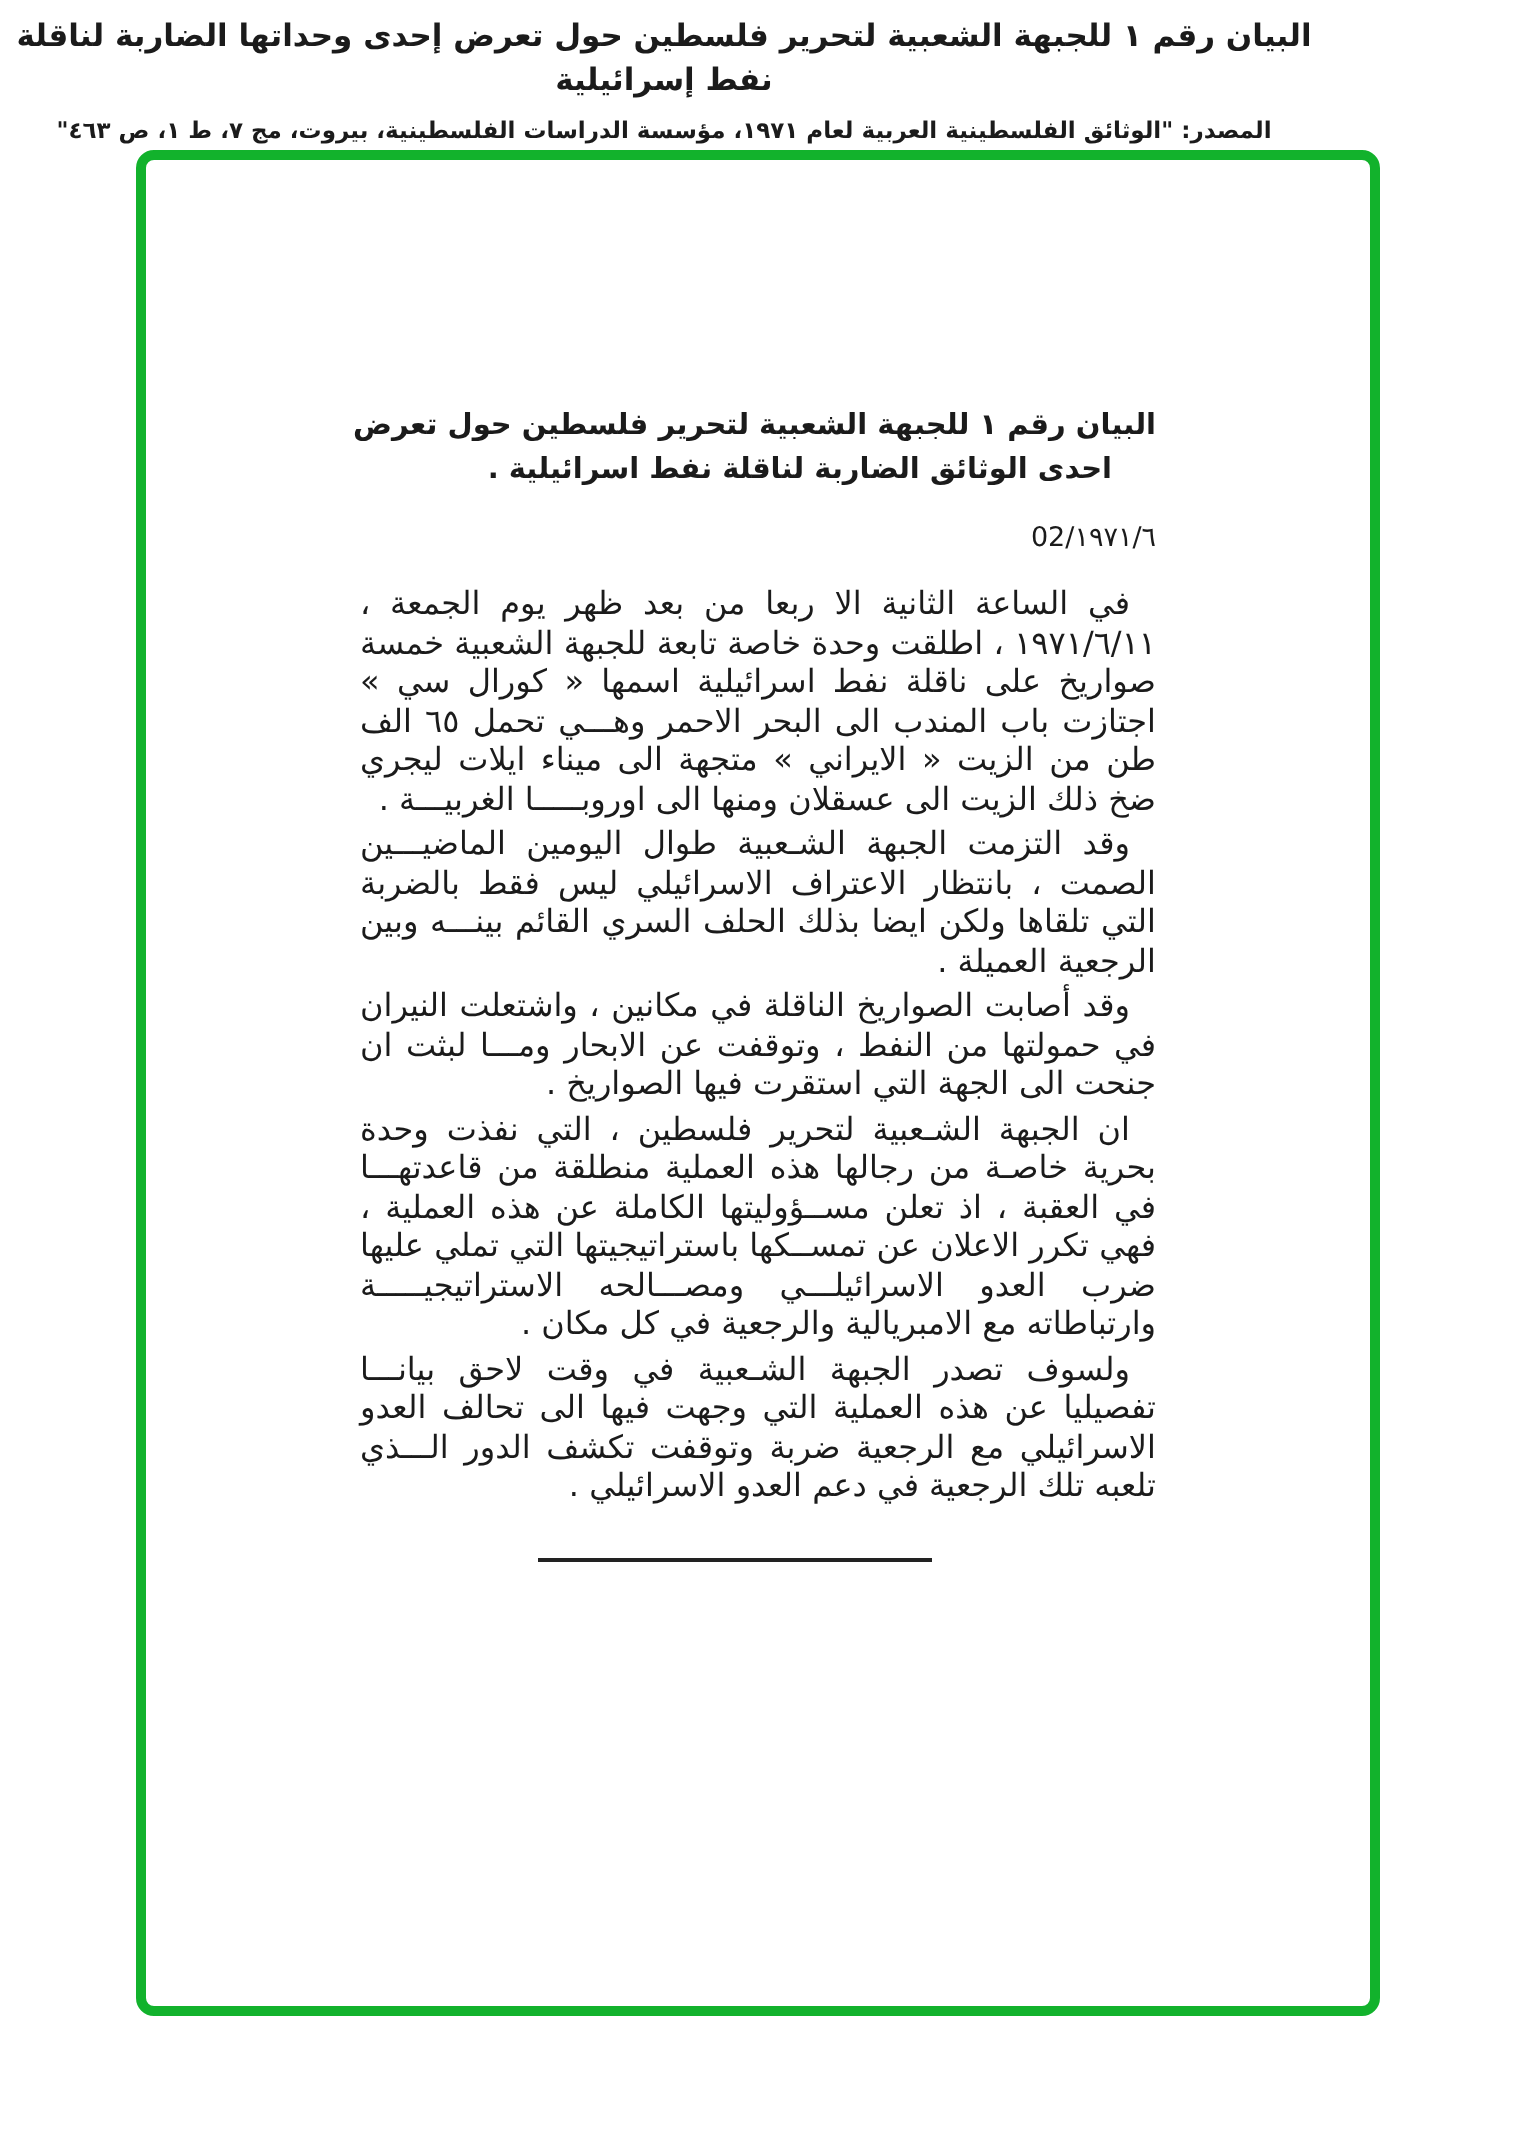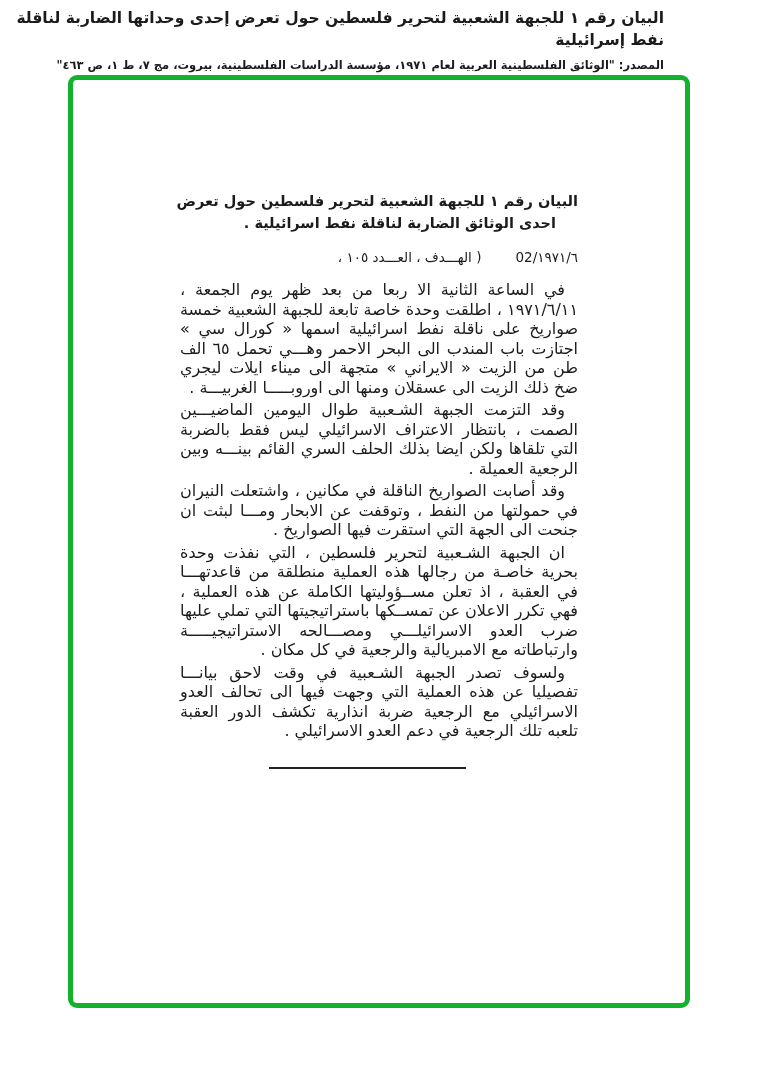--- a/index.html
+++ b/index.html
@@ -8,21 +8,21 @@
     background: #ffffff;
     font-family: "DejaVu Sans", sans-serif;
     color: #1b1b1b;
     overflow: hidden;
   }
   .page { position: relative; width: 758px; height: 1078px; }
 
   
   .page-header {
     position: absolute; top: 7px; left: 0; width: 664px;
-    direction: rtl;
+    text-align: center; direction: rtl;
   }
   .ph-title {
     font-size: 15.5px; font-weight: bold; line-height: 22px;
     letter-spacing: 0;
   }
   .ph-source {
     margin-top: 7px;
     font-size: 11.5px; font-weight: bold; line-height: 14px;
   }
 
@@ -32,20 +32,21 @@
     width: 622px; height: 933px;
     border: 5px solid #12b22c;
     border-radius: 9px;
     background: #ffffff;
   }
 
   
   .doc-content {
     direction: rtl;
     padding: 110px 107px 0 107px;
+    margin-top: 12px;
   }
   .doc-title {
     font-size: 14.5px; font-weight: bold; line-height: 22px;
     text-align: right;
   }
   .doc-title .t1, .doc-title .t2 { display: block; white-space: nowrap; }
   .doc-title .t2 { padding-right: 22px; }
 
   .cite-row {
     display: flex; align-items: flex-start; gap: 34px;
@@ -83,30 +84,29 @@
     <div class="doc-content">
 
       <h1 class="doc-title">
         <span class="t1">البيان رقم ١ للجبهة الشعبية لتحرير فلسطين حول تعرض</span>
         <span class="t2">احدى الوثائق الضاربة لناقلة نفط اسرائيلية .</span>
       </h1>
 
       <div class="cite-row">
         <span class="date">١٩٧١/٦/02</span>
         <span class="cite">
-          <span>( الهـــدف ، العـــدد ١٠٥ ،</span>
         </span>
       </div>
 
       <div class="doc-body">
         <p>في الساعة الثانية الا ربعا من بعد ظهر يوم الجمعة ، ١٩٧١/٦/١١ ، اطلقت وحدة خاصة تابعة للجبهة الشعبية خمسة صواريخ على ناقلة نفط اسرائيلية اسمها « كورال سي » اجتازت باب المندب الى البحر الاحمر وهـــي تحمل ٦٥ الف طن من الزيت « الايراني » متجهة الى ميناء ايلات ليجري ضخ ذلك الزيت الى عسقلان ومنها الى اوروبـــــا الغربيـــة .</p>
         <p>وقد التزمت الجبهة الشـعبية طوال اليومين الماضيـــين الصمت ، بانتظار الاعتراف الاسرائيلي ليس فقط بالضربة التي تلقاها ولكن ايضا بذلك الحلف السري القائم بينـــه وبين الرجعية العميلة .</p>
         <p>وقد أصابت الصواريخ الناقلة في مكانين ، واشتعلت النيران في حمولتها من النفط ، وتوقفت عن الابحار ومـــا لبثت ان جنحت الى الجهة التي استقرت فيها الصواريخ .</p>
         <p>ان الجبهة الشـعبية لتحرير فلسطين ، التي نفذت وحدة بحرية خاصـة من رجالها هذه العملية منطلقة من قاعدتهـــا في العقبة ، اذ تعلن مســؤوليتها الكاملة عن هذه العملية ، فهي تكرر الاعلان عن تمســكها باستراتيجيتها التي تملي عليها ضرب العدو الاسرائيلـــي ومصـــالحه الاستراتيجيـــــة وارتباطاته مع الامبريالية والرجعية في كل مكان .</p>
-        <p>ولسوف تصدر الجبهة الشـعبية في وقت لاحق بيانـــا تفصيليا عن هذه العملية التي وجهت فيها الى تحالف العدو الاسرائيلي مع الرجعية ضربة انذارية تكشف الدور العقبة تلعبه تلك الرجعية في دعم العدو الاسرائيلي .</p>
+        <p>ولسوف تصدر الجبهة الشـعبية في وقت لاحق بيانـــا تفصيليا عن هذه العملية التي وجهت فيها الى تحالف العدو الاسرائيلي مع الرجعية ضربة وتوقفت تكشف الدور الـــذي تلعبه تلك الرجعية في دعم العدو الاسرائيلي .</p>
       </div>
 
       <div class="divider"></div>
 
     </div>
   </div>
 
 </div>
 
 </body></html>

